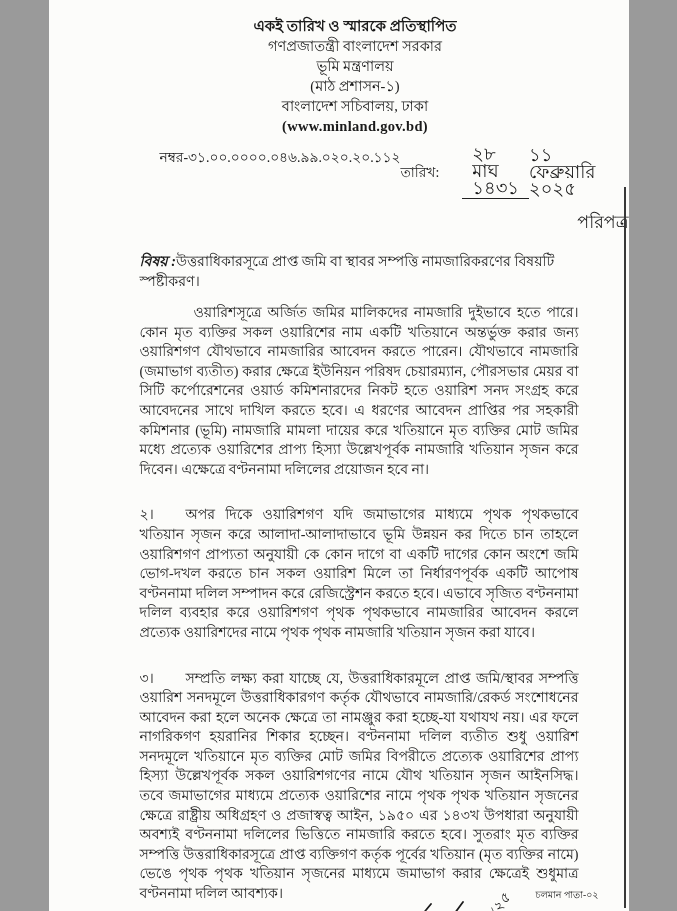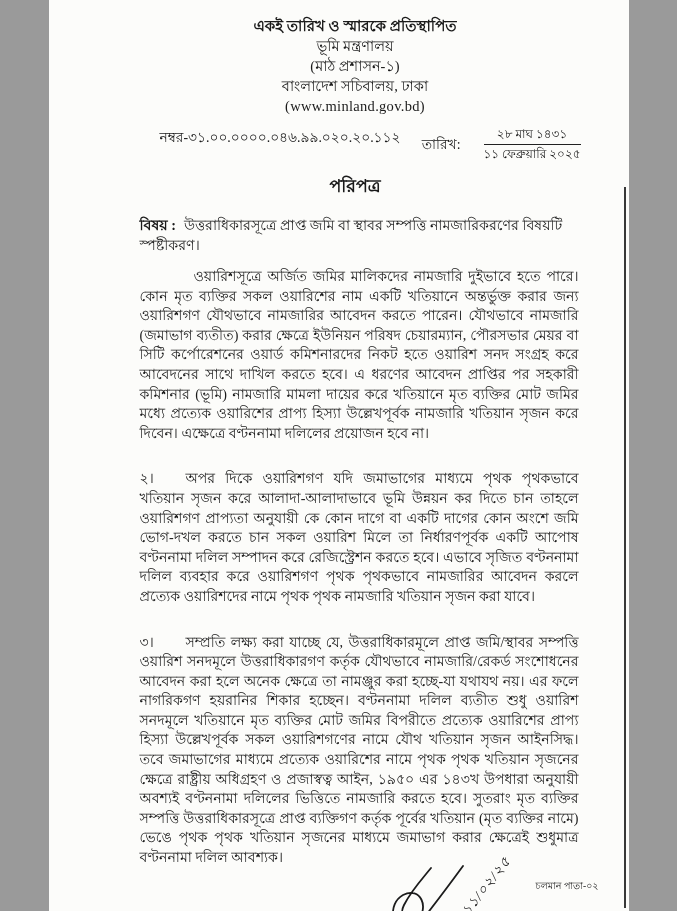--- a/index.html
+++ b/index.html
@@ -10,66 +10,67 @@
     background:#fcfcfa;
     font-family:"Liberation Serif","DejaVu Serif",serif;
     color:#1a1a1a;
     overflow:hidden;
     box-sizing:border-box;
     padding-left:33px;
   }
   
   .header{padding-top:16px;text-align:center;line-height:20px;font-size:14.5px;}
   .header .hl-1{font-weight:bold;font-size:15px;}
-  .header .hl-6{font-weight:normal;letter-spacing:.3px;}
+  .header .hl-6{font-weight:bold;letter-spacing:.3px;}
   
   .refrow{
     display:flex;justify-content:space-between;align-items:flex-start;
     margin:10px 48px 0 78px;font-size:13.8px;
   }
   .date-wrap{display:flex;align-items:center;gap:23px;}
-  .date-stack{display:inline-flex;flex-direction:column;text-align:center;font-size:12px;line-height:17px;}
+  .date-stack{display:inline-flex;flex-direction:row;font-size:18px;line-height:17px;}
   .date-top{border-bottom:1.4px solid #222;padding:0 10px 1px 10px;}
   .date-bottom{padding-top:1px;}
   
-  .doc-title{text-align:center;font-weight:bold;font-size:17.5px;margin-top:10px;}
+  .doc-title{text-align:right;font-weight:normal;font-size:17.5px;margin-top:10px;}
   
   .subject{margin:14px 52px 0 58px;font-size:14.2px;line-height:19.5px;}
-  .subject .sub-label{font-weight:bold;margin-right:8px;}
+  .subject .sub-label{font-weight:bold;font-style:italic;}
   
   .para{
     margin:0 50px 0 58px;text-align:justify;
     font-size:14.1px;line-height:19.6px;
   }
   .para-first{margin-top:12px;text-indent:54px;}
   .para + .para{margin-top:26px;}
   .pnum{display:inline-block;width:46px;text-indent:0;}
   
   .sig-block{width:270px;margin:-6px 32px 0 auto;text-align:center;position:relative;}
   .sig-scribble{position:relative;height:92px;}
   .sig-scribble svg{position:absolute;left:48px;top:0;}
   .sig-date{
     position:absolute;left:138px;top:40px;
     transform:rotate(-52deg);transform-origin:left center;
     font-size:14px;font-style:italic;letter-spacing:1px;white-space:nowrap;
   }
   .sig-name{font-size:10px;line-height:18px;margin-top:6px;}
   .sig-desig{font-size:14px;line-height:18px;margin-top:2px;}
   
-  .footer-note{position:absolute;right:30px;bottom:17px;font-size:9.5px;color:#222;}
+  .footer-note{position:absolute;right:30px;bottom:8px;font-size:9.5px;color:#222;}
   
   .scan-edge{position:absolute;top:187px;right:3px;width:2px;height:721px;background:#383838;}
 </style>
 </head>
 <body>
 
 <div class="page">
 
   <div class="header">
     <div class="hl-1">একই তারিখ ও স্মারকে প্রতিস্থাপিত</div>
+    <div>গণপ্রজাতন্ত্রী বাংলাদেশ সরকার</div>
     <div>ভূমি মন্ত্রণালয়</div>
     <div>(মাঠ প্রশাসন-১)</div>
     <div>বাংলাদেশ সচিবালয়, ঢাকা</div>
     <div class="hl-6">(www.minland.gov.bd)</div>
   </div>
 
   <div class="refrow">
     <span>নম্বর-৩১.০০.০০০০.০৪৬.৯৯.০২০.২০.১১২</span>
     <span class="date-wrap">
       <span>তারিখ:</span>

